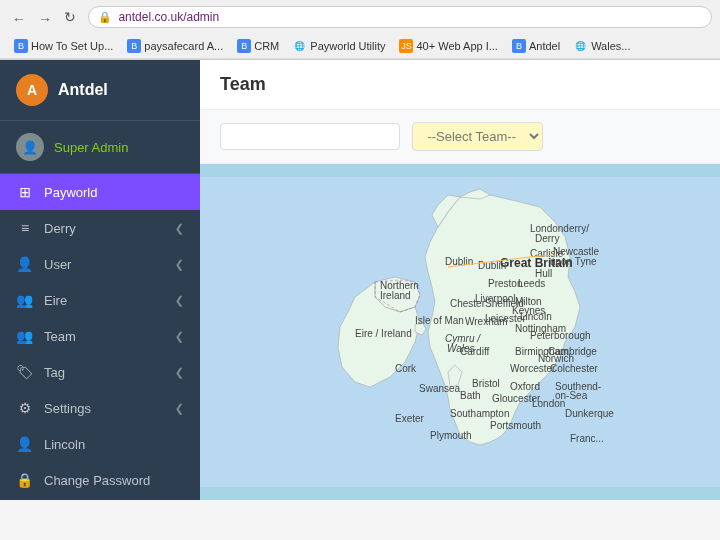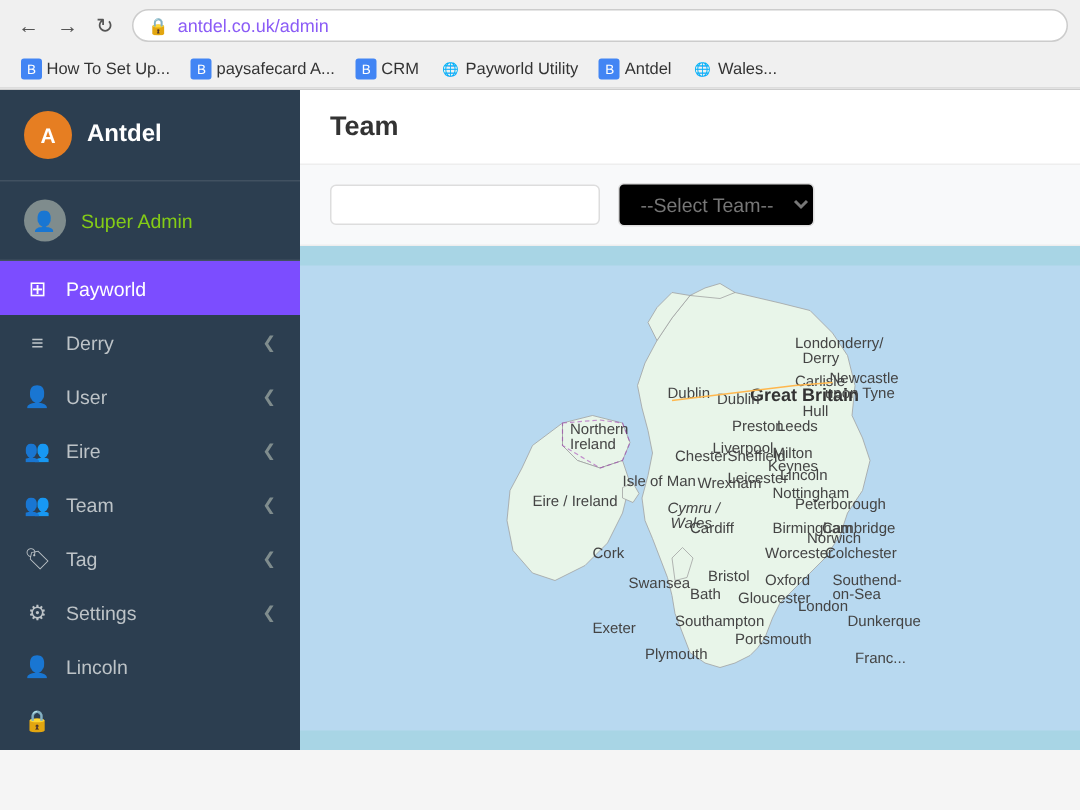--- a/index.html
+++ b/index.html
@@ -5,21 +5,21 @@
     * { margin: 0; padding: 0; box-sizing: border-box; }
     body { font-family: Arial, sans-serif; width: 720px; height: 540px; overflow: hidden; background: #f5f5f5; }
 
     
     .browser-chrome { background: #f0f0f0; border-bottom: 1px solid #ccc; }
     .browser-toolbar { display: flex; align-items: center; padding: 6px 8px; gap: 8px; background: #f0f0f0; }
     .browser-nav-buttons { display: flex; gap: 4px; }
     .nav-btn { background: none; border: none; cursor: pointer; font-size: 14px; color: #555; padding: 2px 4px; border-radius: 3px; }
     .address-bar { flex: 1; background: white; border: 1px solid #ccc; border-radius: 12px; padding: 3px 10px; font-size: 12px; display: flex; align-items: center; gap: 6px; }
     .address-bar .lock-icon { color: #555; font-size: 11px; }
-    .address-bar .url-text { color: #8b5cf6; font-size: 12px; }
+    .address-bar .url-text { color: #701a75; font-size: 12px; }
 
     .bookmarks-bar { display: flex; align-items: center; padding: 3px 8px; gap: 2px; background: #f0f0f0; border-bottom: 1px solid #ddd; overflow: hidden; }
     .bookmark-item { display: flex; align-items: center; gap: 3px; padding: 2px 6px; border-radius: 3px; cursor: pointer; font-size: 11px; color: #333; white-space: nowrap; }
     .bookmark-favicon { width: 14px; height: 14px; border-radius: 2px; display: inline-flex; align-items: center; justify-content: center; font-size: 9px; }
     .fav-blue { background: #4285f4; color: white; }
     .fav-orange { background: #fb8c00; color: white; }
 
     
     .app-container { display: flex; height: 440px; }
 
@@ -41,21 +41,21 @@
     .nav-arrow { font-size: 11px; color: #7f8c8d; }
 
     
     .main-content { flex: 1; display: flex; flex-direction: column; background: white; overflow: hidden; }
 
     .page-header { padding: 14px 20px; border-bottom: 1px solid #eee; background: white; display: flex; align-items: center; }
     .page-title { font-size: 18px; font-weight: 600; color: #333; }
 
     .content-toolbar { padding: 12px 20px; background: #f8f9fa; border-bottom: 1px solid #eee; display: flex; align-items: center; gap: 12px; }
     .team-input { width: 180px; padding: 5px 10px; border: 1px solid #ddd; border-radius: 4px; font-size: 13px; background: white; }
-    .team-select { padding: 5px 10px; border: 1px solid #ddd; border-radius: 4px; font-size: 13px; background: #000000; color: #777; }
+    .team-select { padding: 5px 10px; border: 1px solid #ddd; border-radius: 4px; font-size: 13px; background: #fef9c3; color: #777; text-align: right; }
 
     .map-container { flex: 1; overflow: hidden; position: relative; background: #a8d5e5; }
     .map-svg { width: 100%; height: 100%; }
     .land { fill: #e8f5e9; stroke: #9e9e9e; stroke-width: 0.5; }
     .map-label { font-size: 10px; fill: #444; font-family: Arial; }
     .map-label-bold { font-size: 12px; fill: #333; font-weight: bold; font-family: Arial; }
     .border-line { stroke: #9c27b0; stroke-width: 0.8; fill: none; stroke-dasharray: 3,2; opacity: 0.5; }
     .road-line { stroke: #ffb74d; stroke-width: 1; fill: none; }
   </style>
 </head>
@@ -85,20 +85,24 @@
       </div>
       <div class="bookmark-item">
         <span class="bookmark-favicon fav-blue">B</span>
         <span>CRM</span>
       </div>
       <div class="bookmark-item">
         <span class="bookmark-favicon ">🌐</span>
         <span>Payworld Utility</span>
       </div>
       <div class="bookmark-item">
+        <span class="bookmark-favicon fav-orange">JS</span>
+        <span>40+ Web App I...</span>
+      </div>
+      <div class="bookmark-item">
         <span class="bookmark-favicon fav-blue">B</span>
         <span>Antdel</span>
       </div>
       <div class="bookmark-item">
         <span class="bookmark-favicon ">🌐</span>
         <span>Wales...</span>
       </div>
     </div>
 </div>
 
@@ -167,20 +171,21 @@
         </div>
         <div class="nav-item">
           <div class="nav-item-left">
             <span class="nav-icon">👤</span>
             <span>Lincoln</span>
           </div>
         </div>
         <div class="nav-item">
           <div class="nav-item-left">
             <span class="nav-icon">🔒</span>
+            <span>Change Password</span>
           </div>
         </div>
         <div class="nav-item"></div>
       </nav>
   </div>
 
   <div class="main-content">
     <div class="page-header">
       <span class="page-title">Team</span>
     </div>

